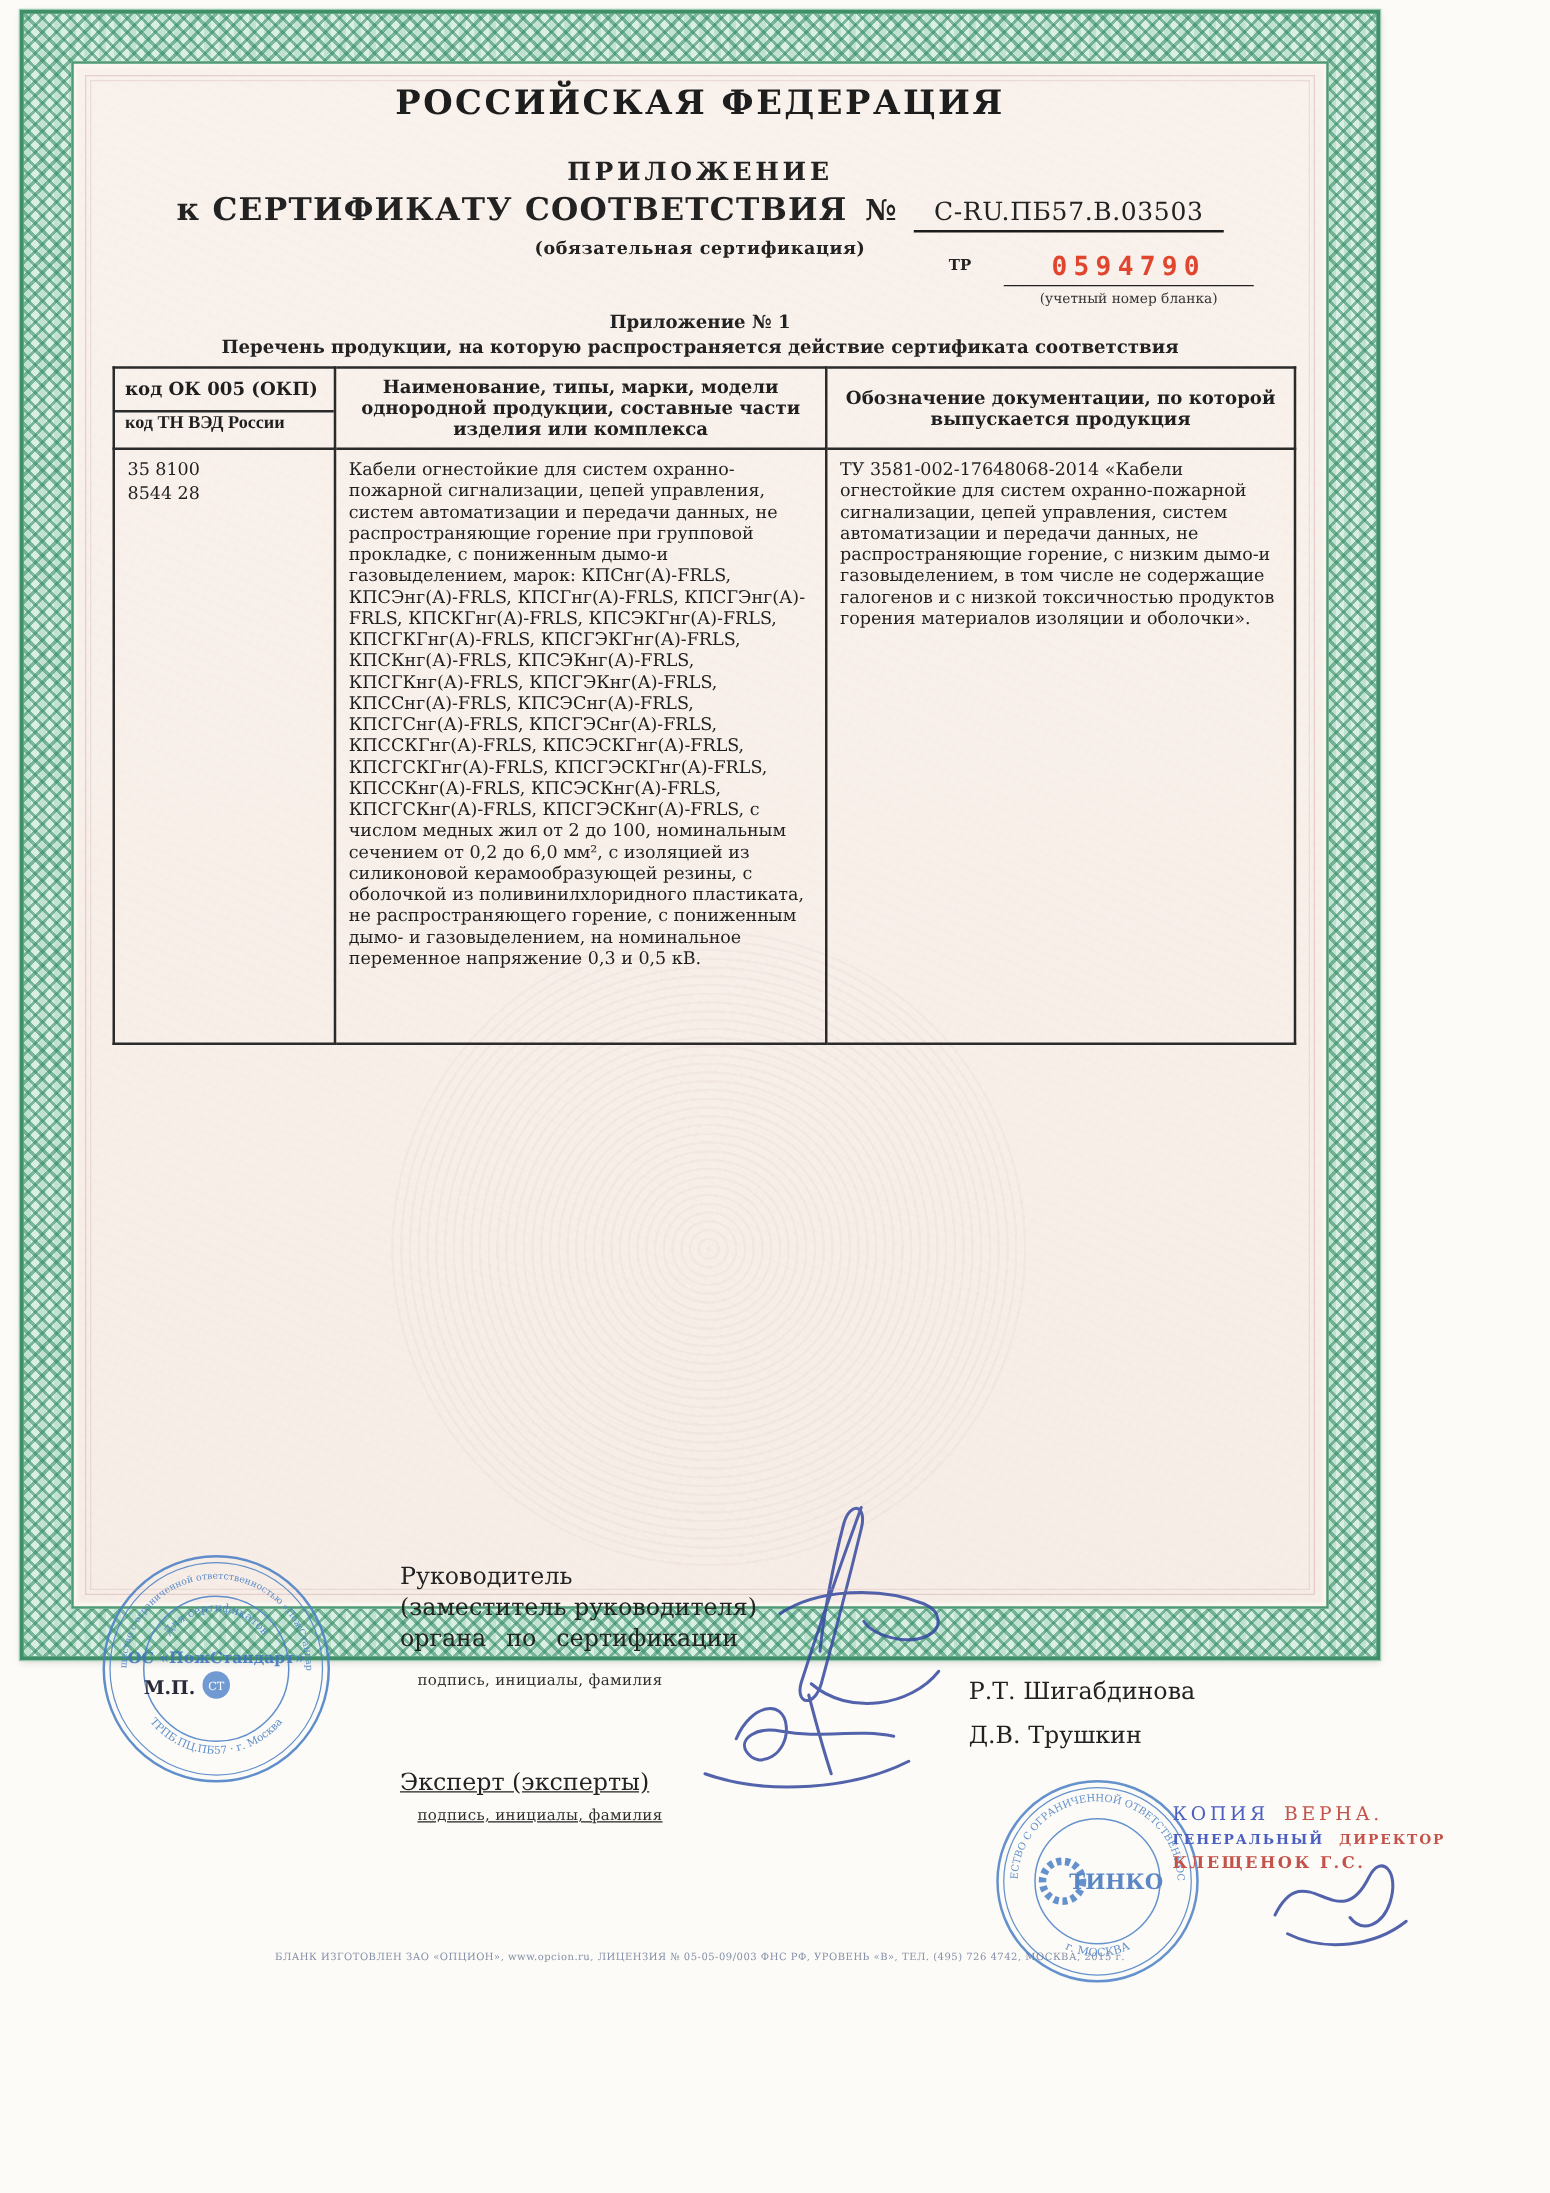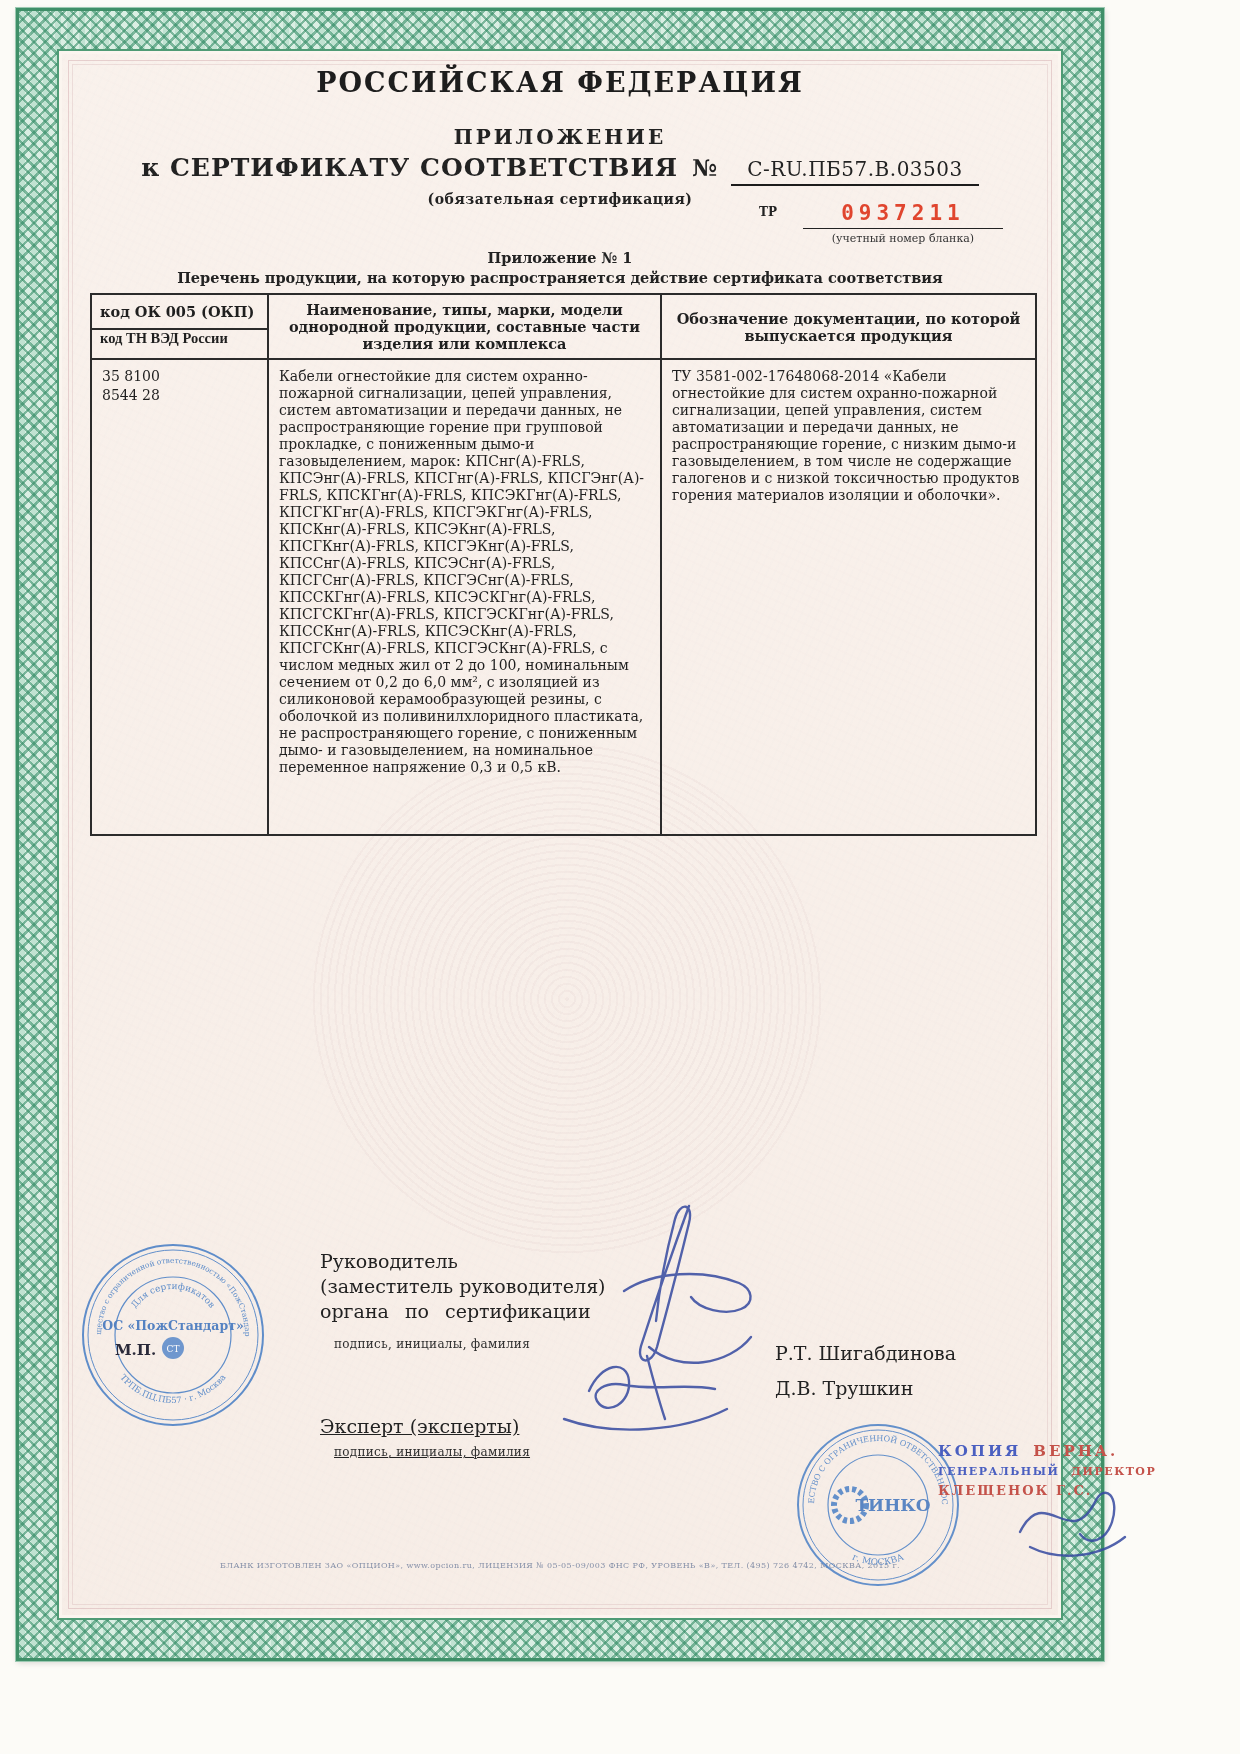--- a/index.html
+++ b/index.html
@@ -4,21 +4,21 @@
 <style>
   html,body{margin:0;padding:0;}
   .page{
     position:relative;width:1240px;height:1754px;
     background:#fcfbf7;overflow:hidden;
     font-family:"DejaVu Serif","Liberation Serif",serif;
     color:#222;
   }
   
   .cert-frame{
-    position:absolute;left:16px;top:8px;width:1088px;height:1653px;
+    position:absolute;left:16px;top:8px;width:1088px;height:1320px;
     box-sizing:border-box;
     background-color:#d9eee2;
     background-image:
       repeating-linear-gradient(45deg, rgba(48,138,99,.55) 0 2.5px, rgba(255,255,255,0) 2.5px 8px),
       repeating-linear-gradient(-45deg, rgba(48,138,99,.55) 0 2.5px, rgba(255,255,255,0) 2.5px 8px),
       repeating-linear-gradient(90deg, rgba(120,190,160,.25) 0 6px, rgba(220,240,230,.25) 6px 12px);
     border:3px solid #3f8f68;
     box-shadow:0 0 0 1px #9cc9b2, 1px 2px 6px rgba(0,0,0,.15);
   }
   .cert-inner{
@@ -79,21 +79,21 @@
   .head-name{left:716px;top:1250px;font-size:19px;margin-top:41px;}
   .expert-block{left:261px;top:1364px;font-size:19px;text-decoration:underline;}
   .expert-name{left:716px;top:1326px;font-size:19px;}
   .seal-mark{left:56px;top:1290px;font-size:15px;font-weight:bold;color:#2a2a3a;z-index:3;}
   .stamp-left{left:19px;top:1189px;width:190px;height:190px;opacity:.88;}
   .sig-svg{left:430px;top:1100px;width:340px;height:330px;}
   .print-note{top:1510px;font-size:8px;color:#8590a8;letter-spacing:.4px;}
   
   .stamp-right-circle{position:absolute;left:793px;top:1420px;width:170px;height:170px;opacity:.85;}
   .copy-block{position:absolute;left:938px;top:1444px;line-height:1;}
-  .copy-line1{font-size:15px;font-weight:bold;letter-spacing:3px;}
+  .copy-line1{font-size:15px;font-weight:normal;letter-spacing:3px;}
   .copy-line2{font-size:11px;font-weight:bold;letter-spacing:1.5px;margin-top:7px;}
   .copy-line3{font-size:13px;font-weight:bold;letter-spacing:2px;margin-top:7px;color:#c4524a;}
   .w-blue{color:#4a5fc0;}
   .w-red{color:#c4524a;}
   .copy-line1 span,.copy-line2 span{margin-right:12px;}
   .right-squiggle{position:absolute;left:1000px;top:1462px;width:140px;height:110px;}
   svg{overflow:visible;}
 </style>
 </head>
 <body>
@@ -111,21 +111,21 @@
         <span class="cert-title">к СЕРТИФИКАТУ СООТВЕТСТВИЯ</span>
         <span class="no-sign">№</span>
         <span class="cert-number">C-RU.ПБ57.В.03503</span>
       </div>
 
       <div class="abs center mandatory-note">(обязательная сертификация)</div>
 
       <div class="abs tr-row">
         <span class="tr-label">ТР</span>
         <span class="tr-num-block">
-          <span class="tr-number" style="display:block;">0937211</span>
+          <span class="tr-number" style="display:block;">0594790</span>
           <span class="tr-caption" style="display:block;">(учетный номер бланка)</span>
         </span>
       </div>
 
       <div class="abs center appendix-number">Приложение № 1</div>
       <div class="abs center list-title">Перечень продукции, на которую распространяется действие сертификата соответствия</div>
 
       <table class="product-table">
         <colgroup>
             <col style="width:177px">

